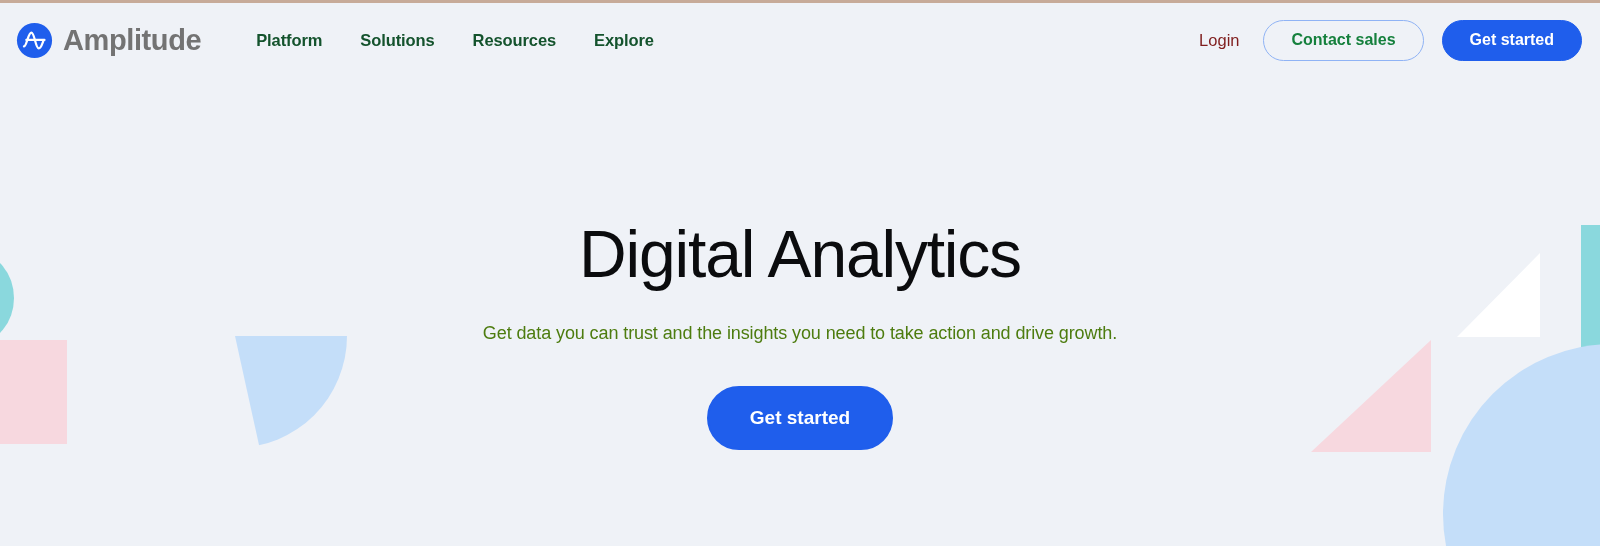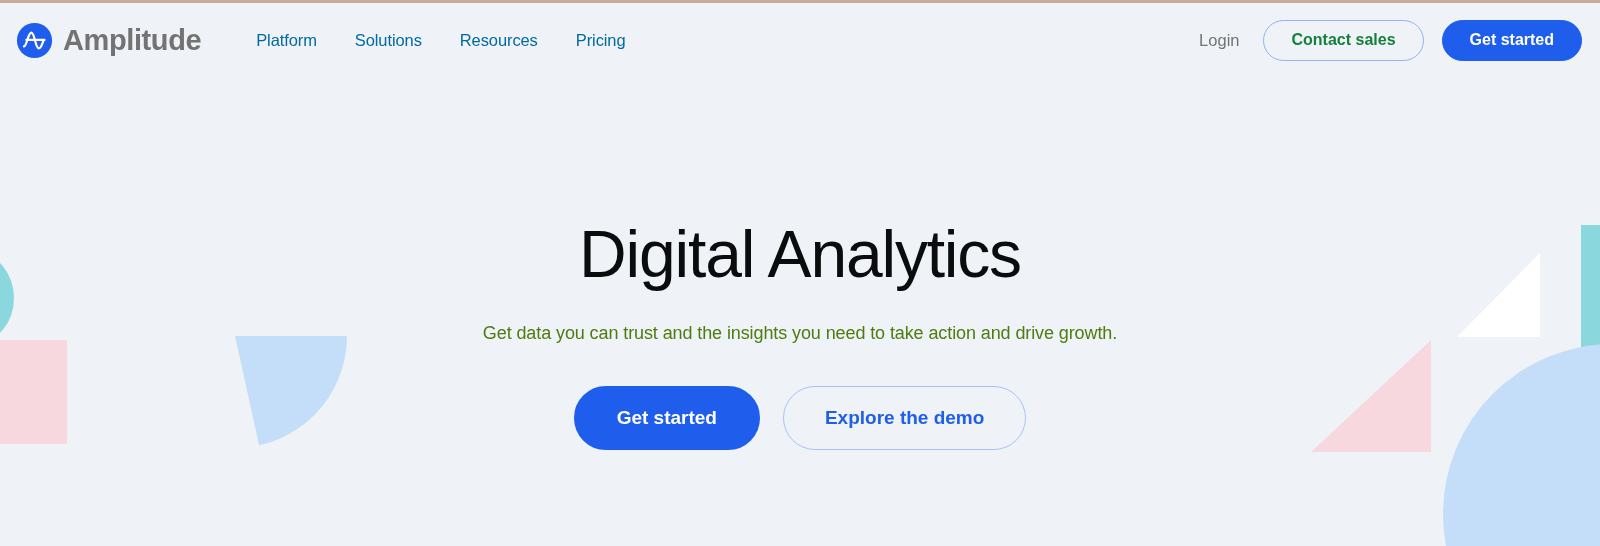--- a/index.html
+++ b/index.html
@@ -143,39 +143,39 @@
 
   .main-nav {
     display: flex;
     align-items: center;
     gap: 38px;
     margin-left: 55px;
   }
 
   .nav-link {
     font-size: 16.5px;
-    font-weight: 400;
-    color: #0369a1;
+    font-weight: 700;
+    color: #14532d;
     cursor: pointer;
     white-space: nowrap;
     letter-spacing: -0.1px;
   }
 
   .header-actions {
     display: flex;
     align-items: center;
     gap: 18px;
     margin-left: auto;
     margin-right: 18px;
   }
 
   .login-link {
     font-size: 16.5px;
     font-weight: 400;
-    color: #737373;
+    color: #7f1d1d;
     cursor: pointer;
     white-space: nowrap;
     padding: 0 6px;
   }
 
   .btn {
     display: inline-flex;
     align-items: center;
     justify-content: center;
     border-radius: 999px;
@@ -286,21 +286,21 @@
         <path d="M11.2 19.4 L30.8 19.4"></path>
       </g>
     </svg>
     <span class="brand-name">Amplitude</span>
   </a>
 
   <nav class="main-nav">
     <span class="nav-link">Platform</span>
     <span class="nav-link">Solutions</span>
     <span class="nav-link">Resources</span>
-    <span class="nav-link">Pricing</span>
+    <span class="nav-link">Explore</span>
   </nav>
 
   <div class="header-actions">
     <span class="login-link">Login</span>
     <a class="btn btn-outline-sm">Contact sales</a>
     <a class="btn btn-primary-sm">Get started</a>
   </div>
 
 </header>
 
@@ -308,16 +308,15 @@
 
   <h1 class="hero-title">
     <br>
     <span>Digital Analytics</span>
   </h1>
 
   <p class="hero-subtitle">Get data you can trust and the insights you need to take action and drive growth.</p>
 
   <div class="hero-ctas">
     <a class="btn btn-primary-lg">Get started</a>
-    <a class="btn btn-outline-lg">Explore the demo</a>
   </div>
 
 </section>
 
 </body></html>

